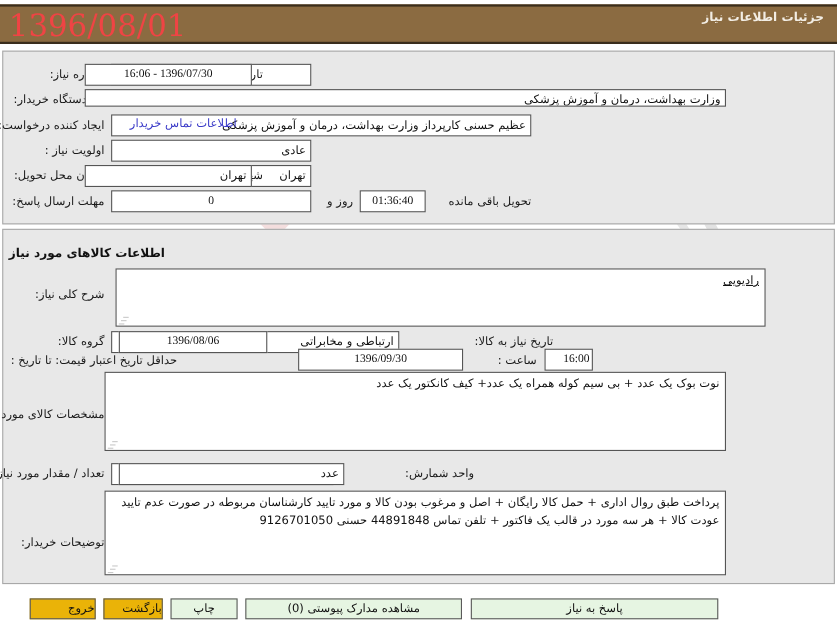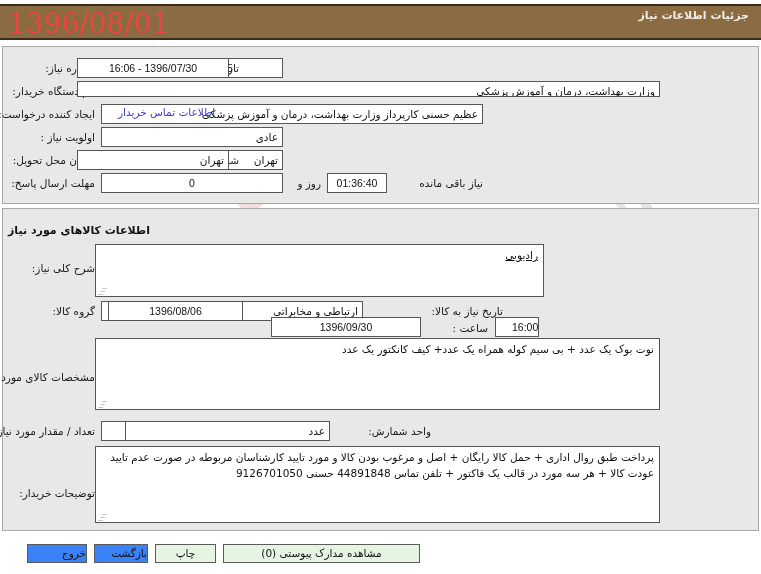--- a/index.html
+++ b/index.html
@@ -127,21 +127,21 @@
     border: 1px solid #555555;
     font-size: 10.5px;
     color: #111111;
     line-height: 18px;
     padding: 0 4px;
     white-space: nowrap;
     overflow: hidden;
     z-index: 6;
   }
   .fld.right { text-align: right; }
-  .fld.ltr { direction: ltr; text-align: center; font-family: Liberation Sans, sans-serif; }
+  .fld.ltr { direction: ltr; text-align: center; font-family: Liberation Serif, serif; }
 
   .area {
     position: absolute;
     background: #ffffff;
     border: 1px solid #555555;
     font-size: 10.5px;
     color: #111111;
     line-height: 16px;
     padding: 2px 5px;
     text-align: right;
@@ -192,21 +192,21 @@
     border: 1px solid #5a5a5a;
     font-size: 10.5px;
     color: #111;
     line-height: 17px;
     text-align: center;
     cursor: pointer;
     font-family: "DejaVu Sans", "Liberation Sans", sans-serif;
     padding: 0;
   }
   .btn-green { background: #e6f5e2; }
-  .btn-pink { background: #3b82f6; padding-left: 42px; }
+  .btn-pink { background: #eab308; padding-left: 42px; }
 </style>
 </head>
 <body>
 
 <div id="app">
 
   <div id="watermark">
     <div class="wm-diamond"></div>
     <div class="wm-arcs"></div>
     <div class="wm-arcs2"></div>
@@ -239,72 +239,74 @@
   <div class="lbl" style="right:666px; top:150px;">استان محل تحویل:</div>
   <div class="fld right" style="right:478px; top:150px; width:182px; height:20px;">تهران</div>
 
   <div class="lbl" style="right:522px; top:150px;">شهر محل تحویل:</div>
   <div class="fld right" style="left:77px; top:150px; width:152px; height:20px;">تهران</div>
 
   <div class="lbl" style="right:666px; top:173px;">مهلت ارسال پاسخ:</div>
   <div class="fld ltr" style="right:478px; top:173px; width:182px; height:20px;">0</div>
   <div class="lbl" style="right:440px; top:173px;">روز و</div>
   <div class="fld ltr" style="right:374px; top:173px; width:60px; height:20px;">01:36:40</div>
-  <div class="lbl" style="right:278px; top:173px;">نیاز باقی مانده</div>
+  <div class="lbl" style="right:278px; top:173px;">تحویل باقی مانده</div>
 
   <div class="panel" id="panel-bottom"></div>
 
   <div class="section-title" style="right:611px; top:224px;">اطلاعات کالاهای مورد نیاز</div>
 
   <div class="lbl" style="right:666px; top:258px;">شرح کلی نیاز:</div>
-  <div class="area" style="left:95px; top:244px; width:449px; height:53px;text-decoration:underline;">
+  <div class="area" style="left:105px; top:244px; width:591px; height:53px;text-decoration:underline;">
     <span>رادیویی</span>
     <span class="grip">
       <i style="left:0; bottom:0;"></i>
         <i style="left:2px; bottom:3px;"></i>
         <i style="left:4px; bottom:6px;"></i>
     </span>
   </div>
 
   <div class="lbl" style="right:666px; top:301px;">گروه کالا:</div>
   <div class="fld right" style="right:398px; top:301px; width:262px; height:20px;">ارتباطی و مخابراتی</div>
 
   <div class="lbl" style="right:258px; top:301px;">تاریخ نیاز به کالا:</div>
   <div class="fld ltr" style="left:108px; top:301px; width:135px; height:20px;">1396/08/06</div>
 
+  <div class="lbl" style="right:600px; top:318px;">حداقل تاریخ اعتبار قیمت:   تا تاریخ :</div>
   <div class="fld ltr" style="right:340px; top:317px; width:150px; height:20px;">1396/09/30</div>
   <div class="lbl" style="right:273px; top:318px;">ساعت :</div>
   <div class="fld ltr" style="right:222px; top:317px; width:44px; height:20px;padding-left:16px;">16:00</div>
 
   <div class="lbl" style="right:666px; top:367px;">مشخصات کالای مورد نیاز:</div>
   <div class="area" style="left:95px; top:338px; width:565px; height:72px;">
     <span>نوت بوک یک عدد + بی سیم کوله همراه یک عدد+ کیف کانکتور یک عدد</span>
     <span class="grip">
       <i style="left:0; bottom:0;"></i>
         <i style="left:2px; bottom:3px;"></i>
         <i style="left:4px; bottom:6px;"></i>
     </span>
   </div>
 
   <div class="lbl" style="right:666px; top:421px;">تعداد / مقدار مورد نیاز:</div>
   <div class="fld ltr" style="right:458px; top:421px; width:202px; height:20px; text-align:right;">3</div>
 
   <div class="lbl" style="right:330px; top:421px;">واحد شمارش:</div>
-  <div class="fld right" style="left:108px; top:421px; width:205px; height:20px;margin-left:17px;">عدد</div>
+  <div class="fld right" style="left:108px; top:421px; width:205px; height:20px;">عدد</div>
 
   <div class="lbl" style="right:666px; top:483px;">توضیحات خریدار:</div>
   <div class="area" style="left:95px; top:446px; width:565px; height:77px;">
     <span>پرداخت طبق روال اداری + حمل کالا رایگان + اصل و مرغوب بودن کالا و مورد تایید کارشناسان مربوطه در صورت عدم تایید عودت کالا + هر سه مورد در قالب یک فاکتور + تلفن تماس 44891848 حسنی 9126701050</span>
     <span class="grip">
       <i style="left:0; bottom:0;"></i>
         <i style="left:2px; bottom:3px;"></i>
         <i style="left:4px; bottom:6px;"></i>
     </span>
   </div>
 
   <div id="button-bar">
+    <button class="btn btn-green" style="right:108px; width:225px;">پاسخ به نیاز</button>
     <button class="btn btn-green" style="right:341px; width:197px;">مشاهده مدارک پیوستی (0)</button>
     <button class="btn btn-green" style="right:545px; width:61px;">چاپ</button>
     <button class="btn btn-pink" style="right:613px; width:54px;">بازگشت</button>
     <button class="btn btn-pink" style="right:674px; width:60px;">خروج</button>
   </div>
 
 </div>
 
 </body></html>

